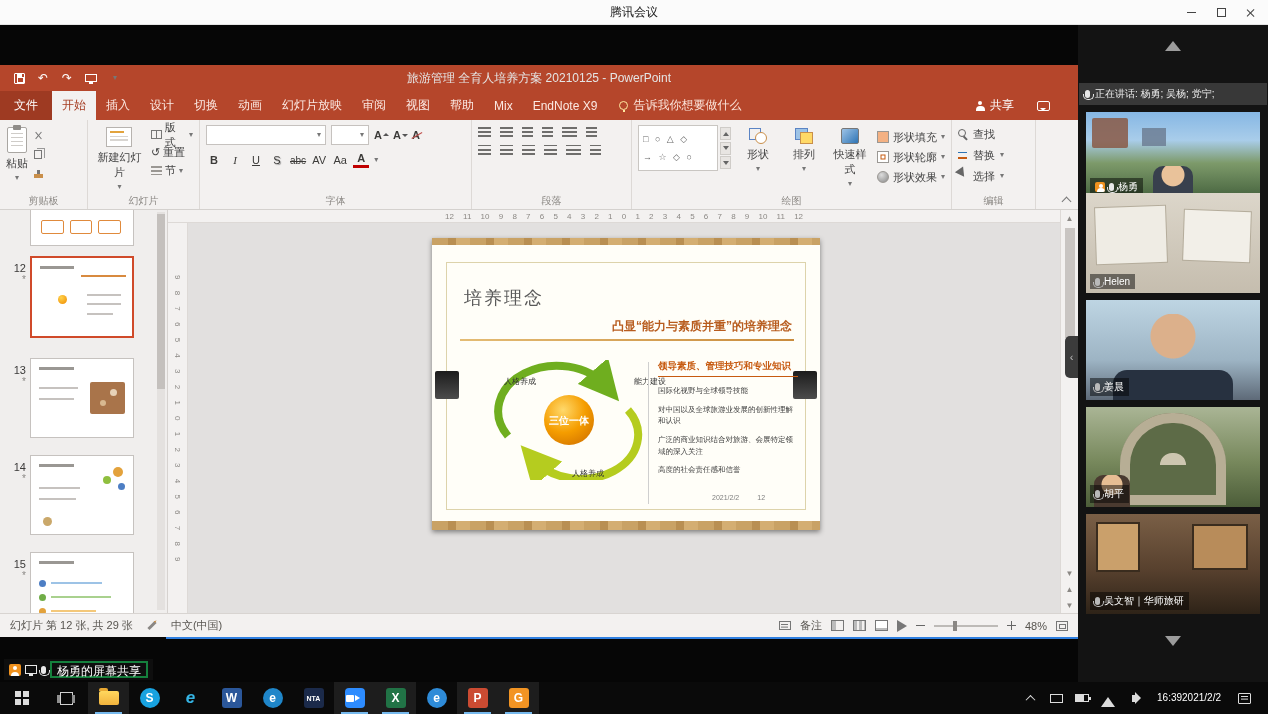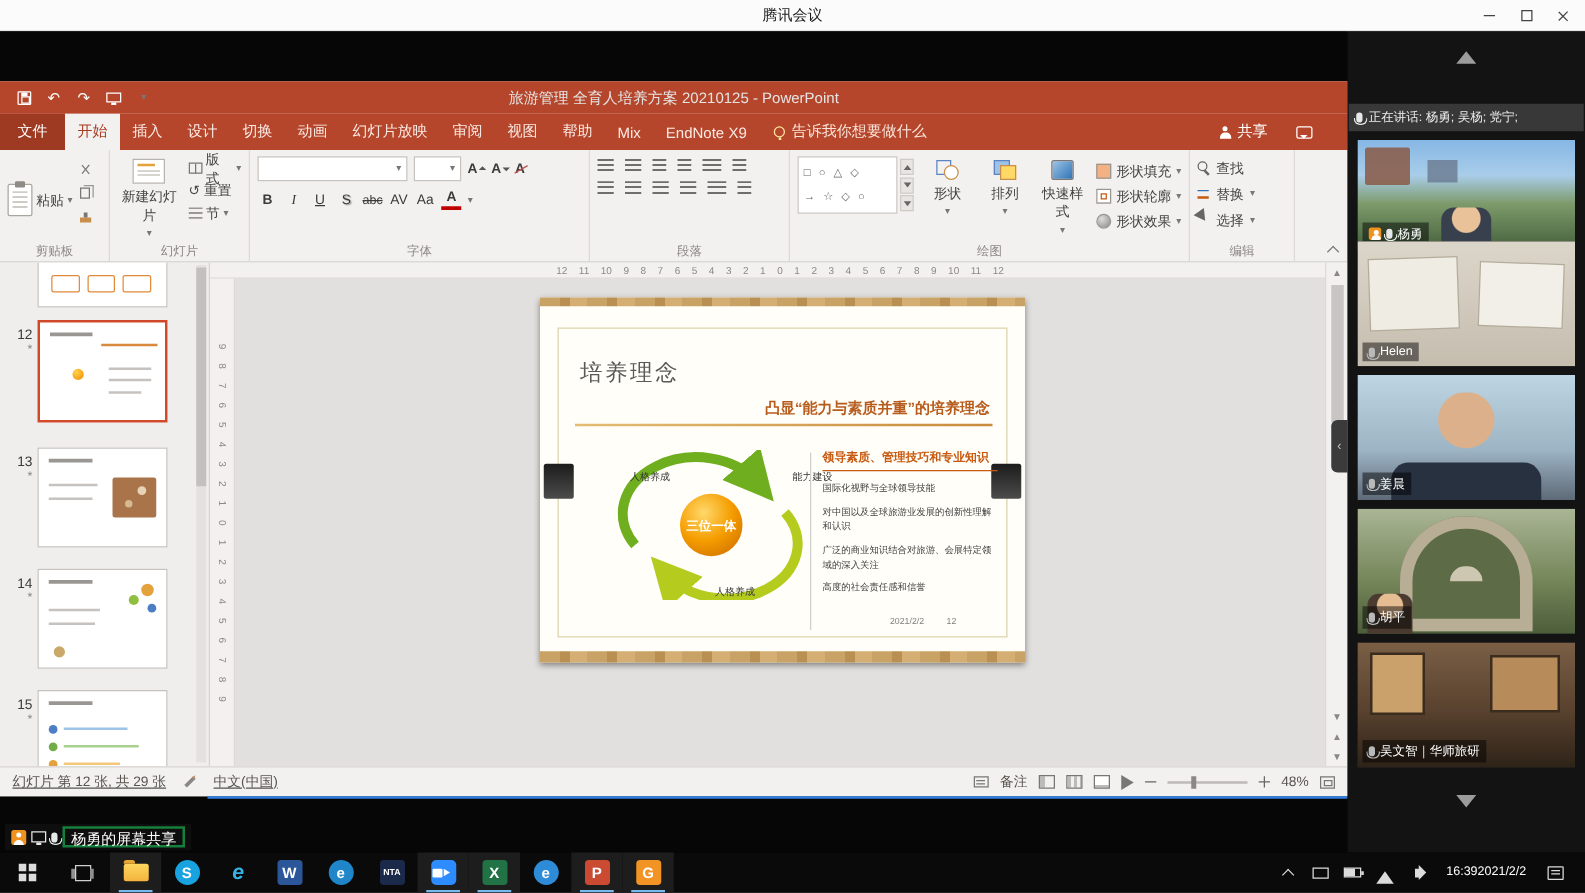--- a/index.html
+++ b/index.html
@@ -57,21 +57,21 @@
 .i-chat{width:13px;height:10px;border:1.3px solid #fff;border-radius:2px;position:relative;}
 .i-chat::after{content:"";position:absolute;left:2px;bottom:-4px;border:3px solid transparent;border-top-color:#fff;}
 
 
 .ppt-ribbon{position:absolute;left:0;top:55px;width:1078px;height:90px;background:#f3f1f0;border-bottom:1px solid #d4d1ce;display:flex;}
 .rgroup{position:relative;height:100%;border-right:1px solid #ddd9d6;padding:5px 6px 16px;overflow:hidden;}
 .rg-label{position:absolute;bottom:1px;left:0;right:0;text-align:center;font-size:10px;color:#8b8884;}
 .blabel{font-size:11px;color:#444;}
 .dd{font-size:8px;color:#777;line-height:1;}
 .g-clip{width:88px;display:flex;gap:6px;}
-.paste-btn{display:flex;flex-direction:row;align-items:center;gap:3px;cursor:pointer;padding-top:2px;}
+.paste-btn{display:flex;flex-direction:column;align-items:center;gap:3px;cursor:pointer;padding-top:2px;}
 .i-clipboard{width:20px;height:26px;background:#fff;border:1px solid #a9a6a2;border-radius:2px;position:relative;}
 .i-clipboard::before{content:"";position:absolute;left:5px;top:-3px;width:8px;height:5px;background:#8f8c88;border-radius:1px;}
 .i-clipboard::after{content:"";position:absolute;left:3px;top:5px;width:12px;height:15px;background:repeating-linear-gradient(#cfccc8 0 1.5px,transparent 1.5px 4px);}
 .clip-small{display:flex;flex-direction:column;justify-content:flex-start;gap:6px;padding-top:4px;}
 .sbtn{display:flex;align-items:center;gap:3px;cursor:pointer;height:13px;}
 .i-cut{position:relative;width:9px;height:9px;}
 .i-cut::before,.i-cut::after{content:"";position:absolute;left:4px;top:0;width:1.3px;height:9px;background:#777;}
 .i-cut::before{transform:rotate(40deg);} .i-cut::after{transform:rotate(-40deg);}
 .i-copy{width:8px;height:9px;border:1.2px solid #777;position:relative;}
 .i-copy::before{content:"";position:absolute;left:2px;top:-3px;width:7px;height:9px;border:1.2px solid #999;border-bottom:none;border-left:none;}
@@ -173,21 +173,21 @@
 .node{position:absolute;font-size:8px;color:#333;white-space:nowrap;}
 .n-tl{left:72px;top:138px;} .n-tr{left:202px;top:138px;} .n-b{left:140px;top:230px;}
 .vline{position:absolute;left:216px;top:124px;width:1px;height:142px;background:#cfcfcf;}
 .sl-right{position:absolute;left:226px;top:122px;width:140px;}
 .sl-rh{font-size:9.5px;font-weight:bold;color:#c75a10;border-bottom:1px solid #c75a10;padding-bottom:3px;margin-bottom:8px;}
 .sl-bullet{font-size:7.5px;color:#3f3f3f;line-height:1.55;margin-bottom:7px;}
 .sl-foot{position:absolute;left:280px;top:256px;width:90px;display:flex;gap:18px;font-size:7px;color:#7f7f7f;}
 
 
 .ppt-statusbar{position:absolute;left:0;top:548px;width:1078px;height:24px;background:#f3f1f0;border-top:1px solid #d8d4d1;display:flex;align-items:center;font-size:11px;color:#57544f;}
-.sb-left{display:flex;align-items:center;gap:14px;padding-left:10px;text-decoration:underline;}
+.sb-left{display:flex;align-items:center;gap:14px;padding-left:10px;}
 .i-pencil{width:10px;height:3px;background:#8a8784;transform:rotate(-45deg);position:relative;}
 .i-pencil::after{content:"";position:absolute;right:-3px;top:0;border:1.5px solid transparent;border-left:3px solid #c98f4a;}
 .sb-right{margin-left:auto;display:flex;align-items:center;gap:9px;padding-right:10px;}
 .i-notes{width:12px;height:9px;border:1.2px solid #777;position:relative;}
 .i-notes::before{content:"";position:absolute;left:1.4px;top:1.6px;width:7px;height:1.1px;background:#777;box-shadow:0 2.6px 0 #777;}
 .vw{width:13px;height:11px;border:1.2px solid #777;cursor:pointer;position:relative;}
 .vw.v1{background:linear-gradient(90deg,#bbb 0 4px,transparent 4px);}
 .vw.v2{background:repeating-linear-gradient(90deg,#bbb 0 3px,transparent 3px 5px);}
 .vw.v3{background:linear-gradient(#fff 0 7px,#bbb 7px);}
 .vw.v4{border:none;width:0;height:0;border-left:10px solid #777;border-top:6px solid transparent;border-bottom:6px solid transparent;}

